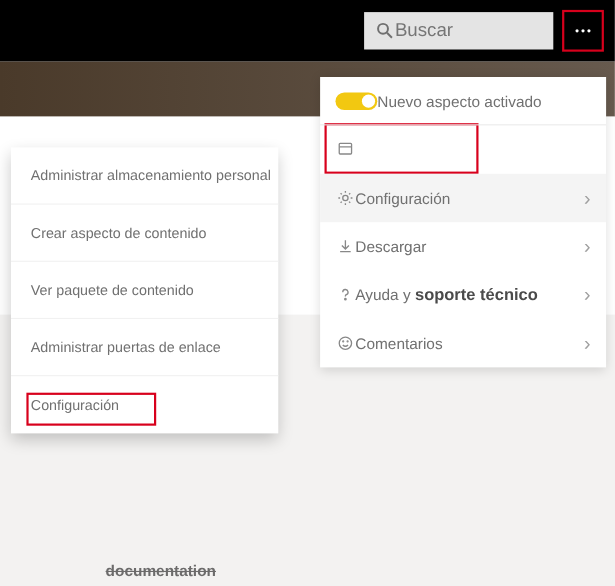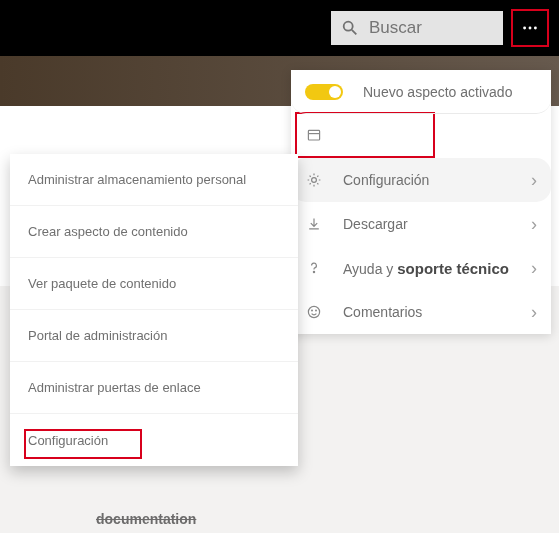--- a/index.html
+++ b/index.html
@@ -21,21 +21,20 @@
       padding-right: 10px;
       gap: 8px;
     }
     .search-box {
       display: flex;
       align-items: center;
       background: #e4e4e4;
       height: 34px;
       width: 172px;
       padding: 0 10px;
-      gap: 10px;
     }
     .search-box input {
       border: none;
       background: transparent;
       outline: none;
       font-size: 17px;
       color: #707070;
       width: 100px;
     }
     .ellipsis-btn {
@@ -65,25 +64,24 @@
       width: 260px;
       background: #fff;
       box-shadow: 0 2px 10px rgba(0,0,0,0.15);
       z-index: 5;
     }
     .r-row {
       display: flex;
       align-items: center;
       height: 44px;
       padding: 4px 14px;
-      gap: 20px;
+      gap: 0;
       color: #707070;
       font-size: 14px;
       position: relative;
-      border-radius: 15px;
     }
     .r-row.sep { border-bottom: 1px solid #eaeaea; }
     .r-row .label { flex: 1; }
     .r-row.selected {
       background: #f4f4f4;
     }
     .highlight-red {
       position: absolute;
       border: 2px solid #d8001c;
       pointer-events: none;
@@ -96,23 +94,23 @@
       background: #f2c811; position: relative;
     }
     .toggle::after {
       content: ""; position: absolute; right: 2px; top: 2px;
       width: 12px; height: 12px; background: #fff; border-radius: 50%;
     }
     .chev { color: #a0a0a0; font-size: 18px; }
     .icon { width: 18px; height: 18px; display: inline-flex; align-items: center; justify-content: center; flex-shrink: 0; }
     .left-panel {
       position: absolute;
-      top: 154px;
+      top: 134px;
       left: 10px;
-      width: 288px;
+      width: 243px;
       background: #fff;
       box-shadow: 0 6px 14px rgba(0,0,0,0.22);
       z-index: 6;
     }
     .l-row {
       height: 52px;
       display: flex;
       align-items: center;
       padding: 0 18px;
       color: #707070;
@@ -236,23 +234,20 @@
   <div class="l-row">
       <span>Administrar almacenamiento personal</span>
     </div>
   <div class="l-row">
       <span>Crear aspecto de contenido</span>
     </div>
   <div class="l-row">
       <span>Ver paquete de contenido</span>
     </div>
   <div class="l-row">
-      <span>Portal de administración</span>
-    </div>
-  <div class="l-row">
       <span>Administrar puertas de enlace</span>
     </div>
   <div class="l-row">
     <span style="position:relative">
       <span class="hl-config-left"></span>
       <span>Configuración</span>
     </span>
   </div>
 </div>
 

